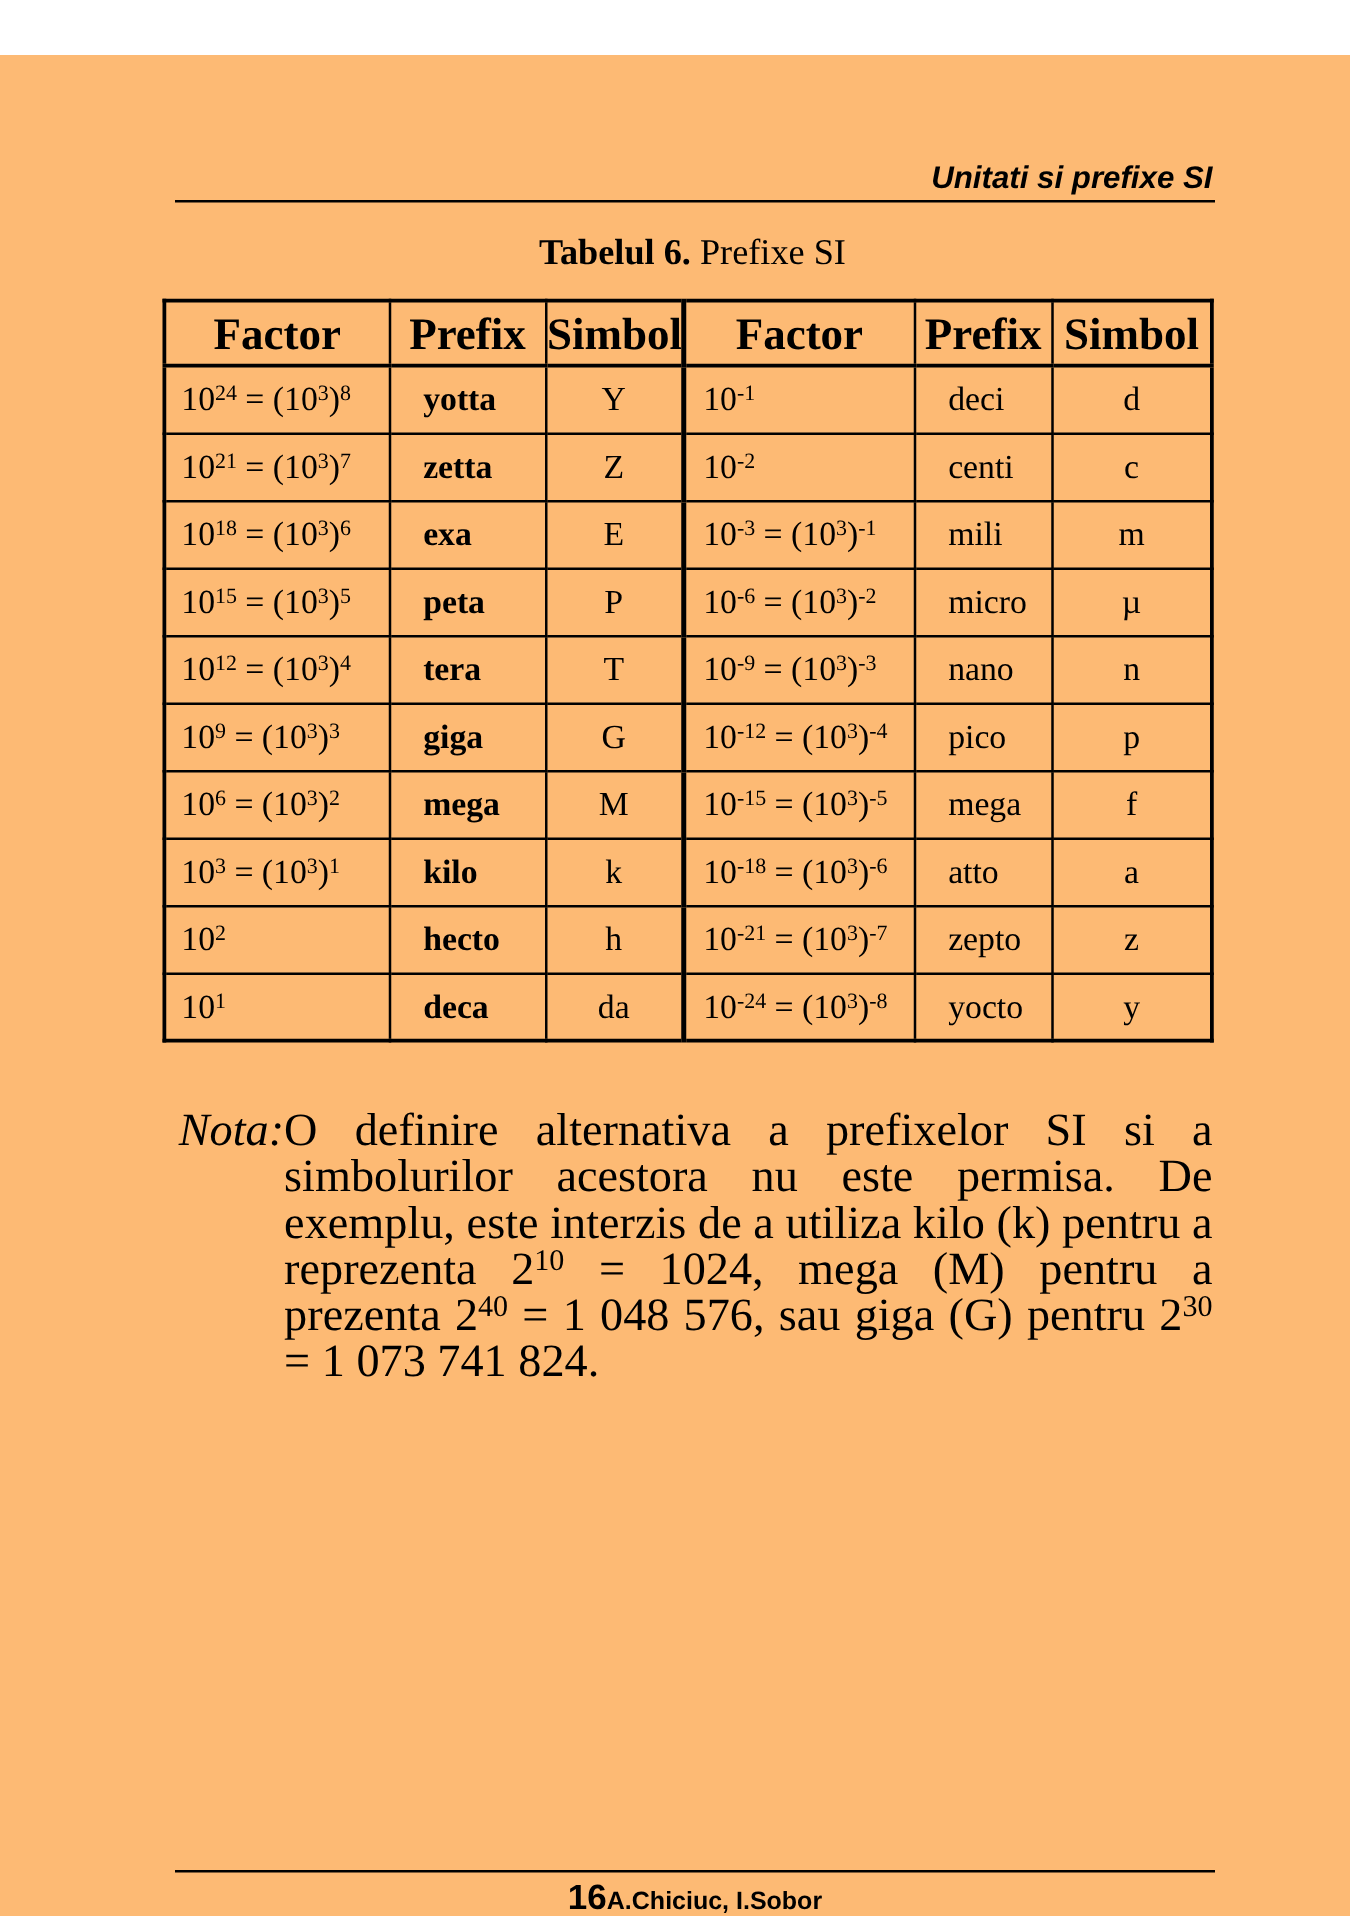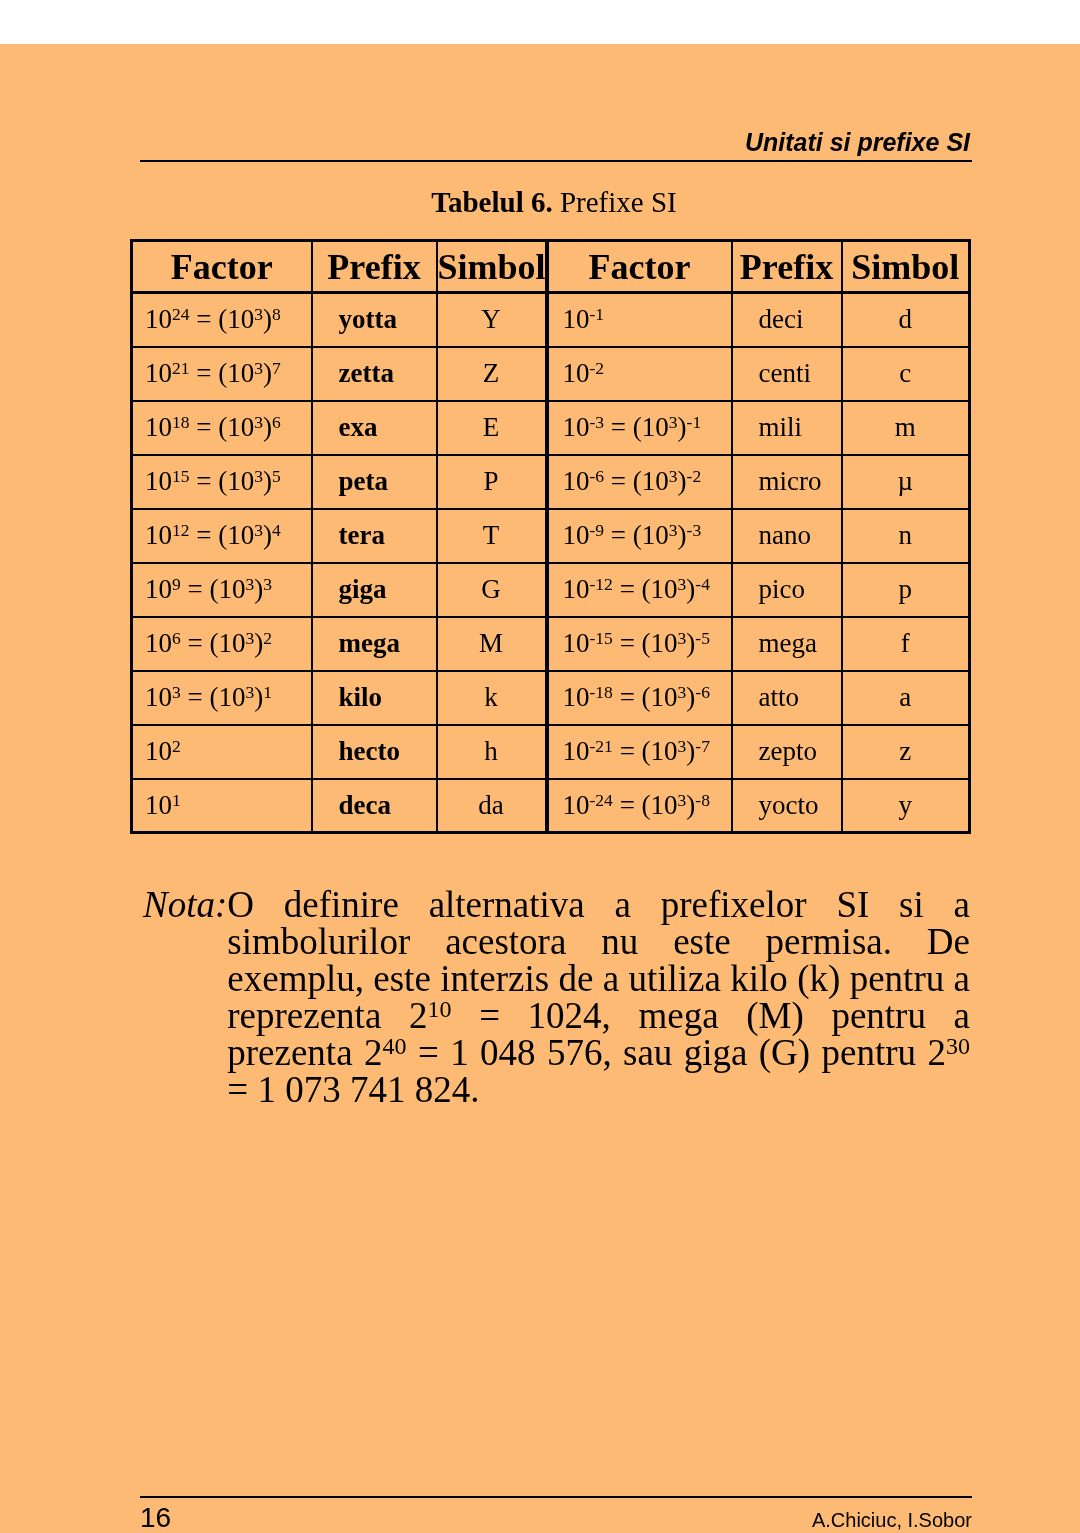--- a/index.html
+++ b/index.html
@@ -106,24 +106,24 @@
   .footer-rule {
     position: absolute;
     top: 1452px; left: 140px; right: 108px;
     height: 2px;
     background: #000000;
   }
   .footer {
     position: absolute;
     top: 1458px; left: 140px; right: 108px;
     display: flex;
-    justify-content: space-between;
+    justify-content: center;
     align-items: baseline;
     font-family: "Liberation Sans", sans-serif;
-    font-weight: normal;
+    font-weight: bold;
   }
   .page-number { font-size: 28px; }
   .footer-authors { font-size: 20px; }
 </style>
 </head>
 <body>
 
 <div class="page">
 
   <div class="running-header">

